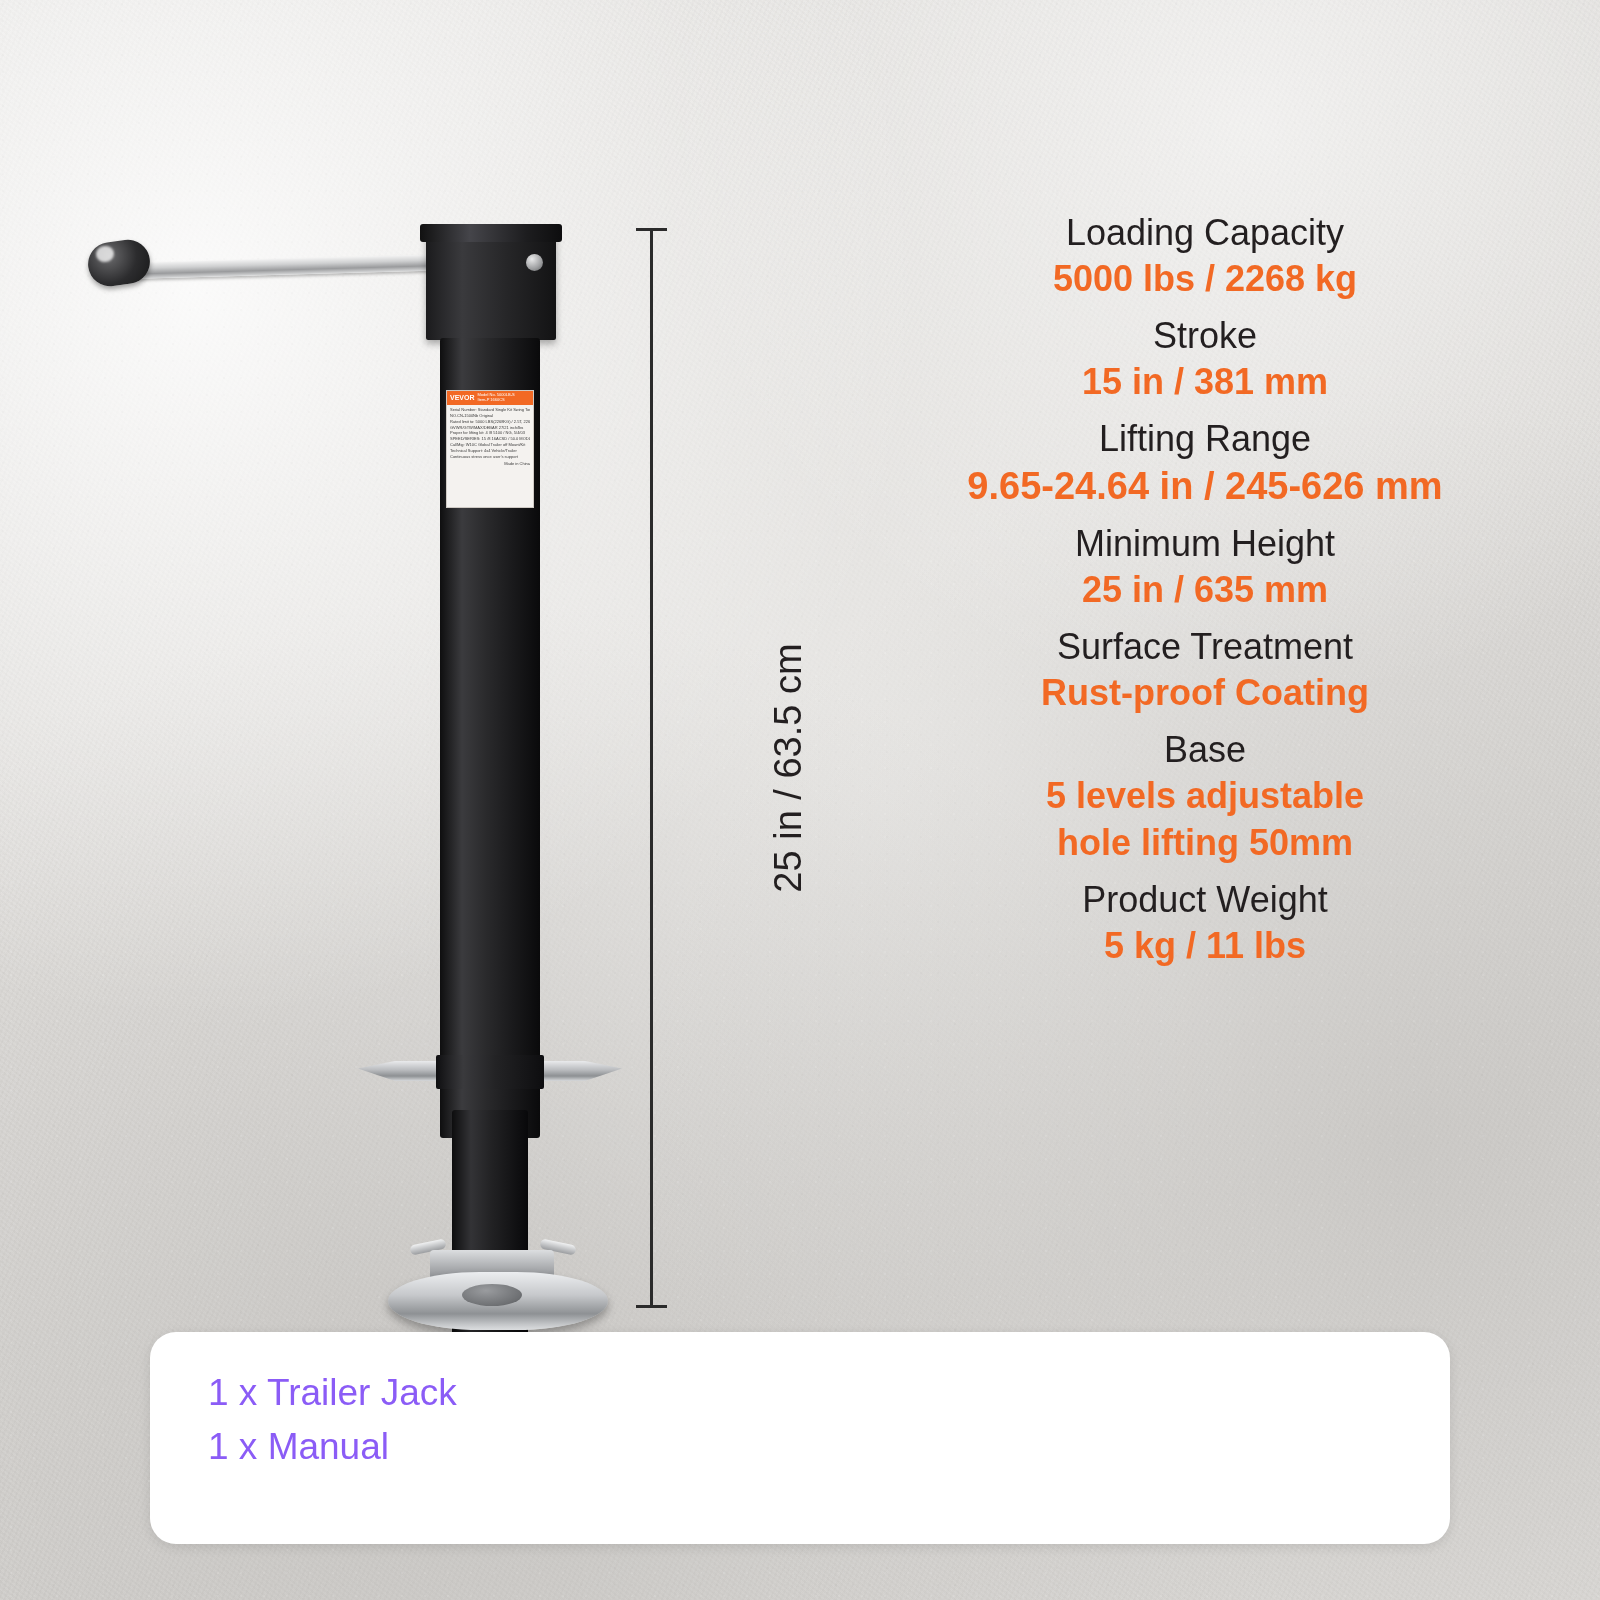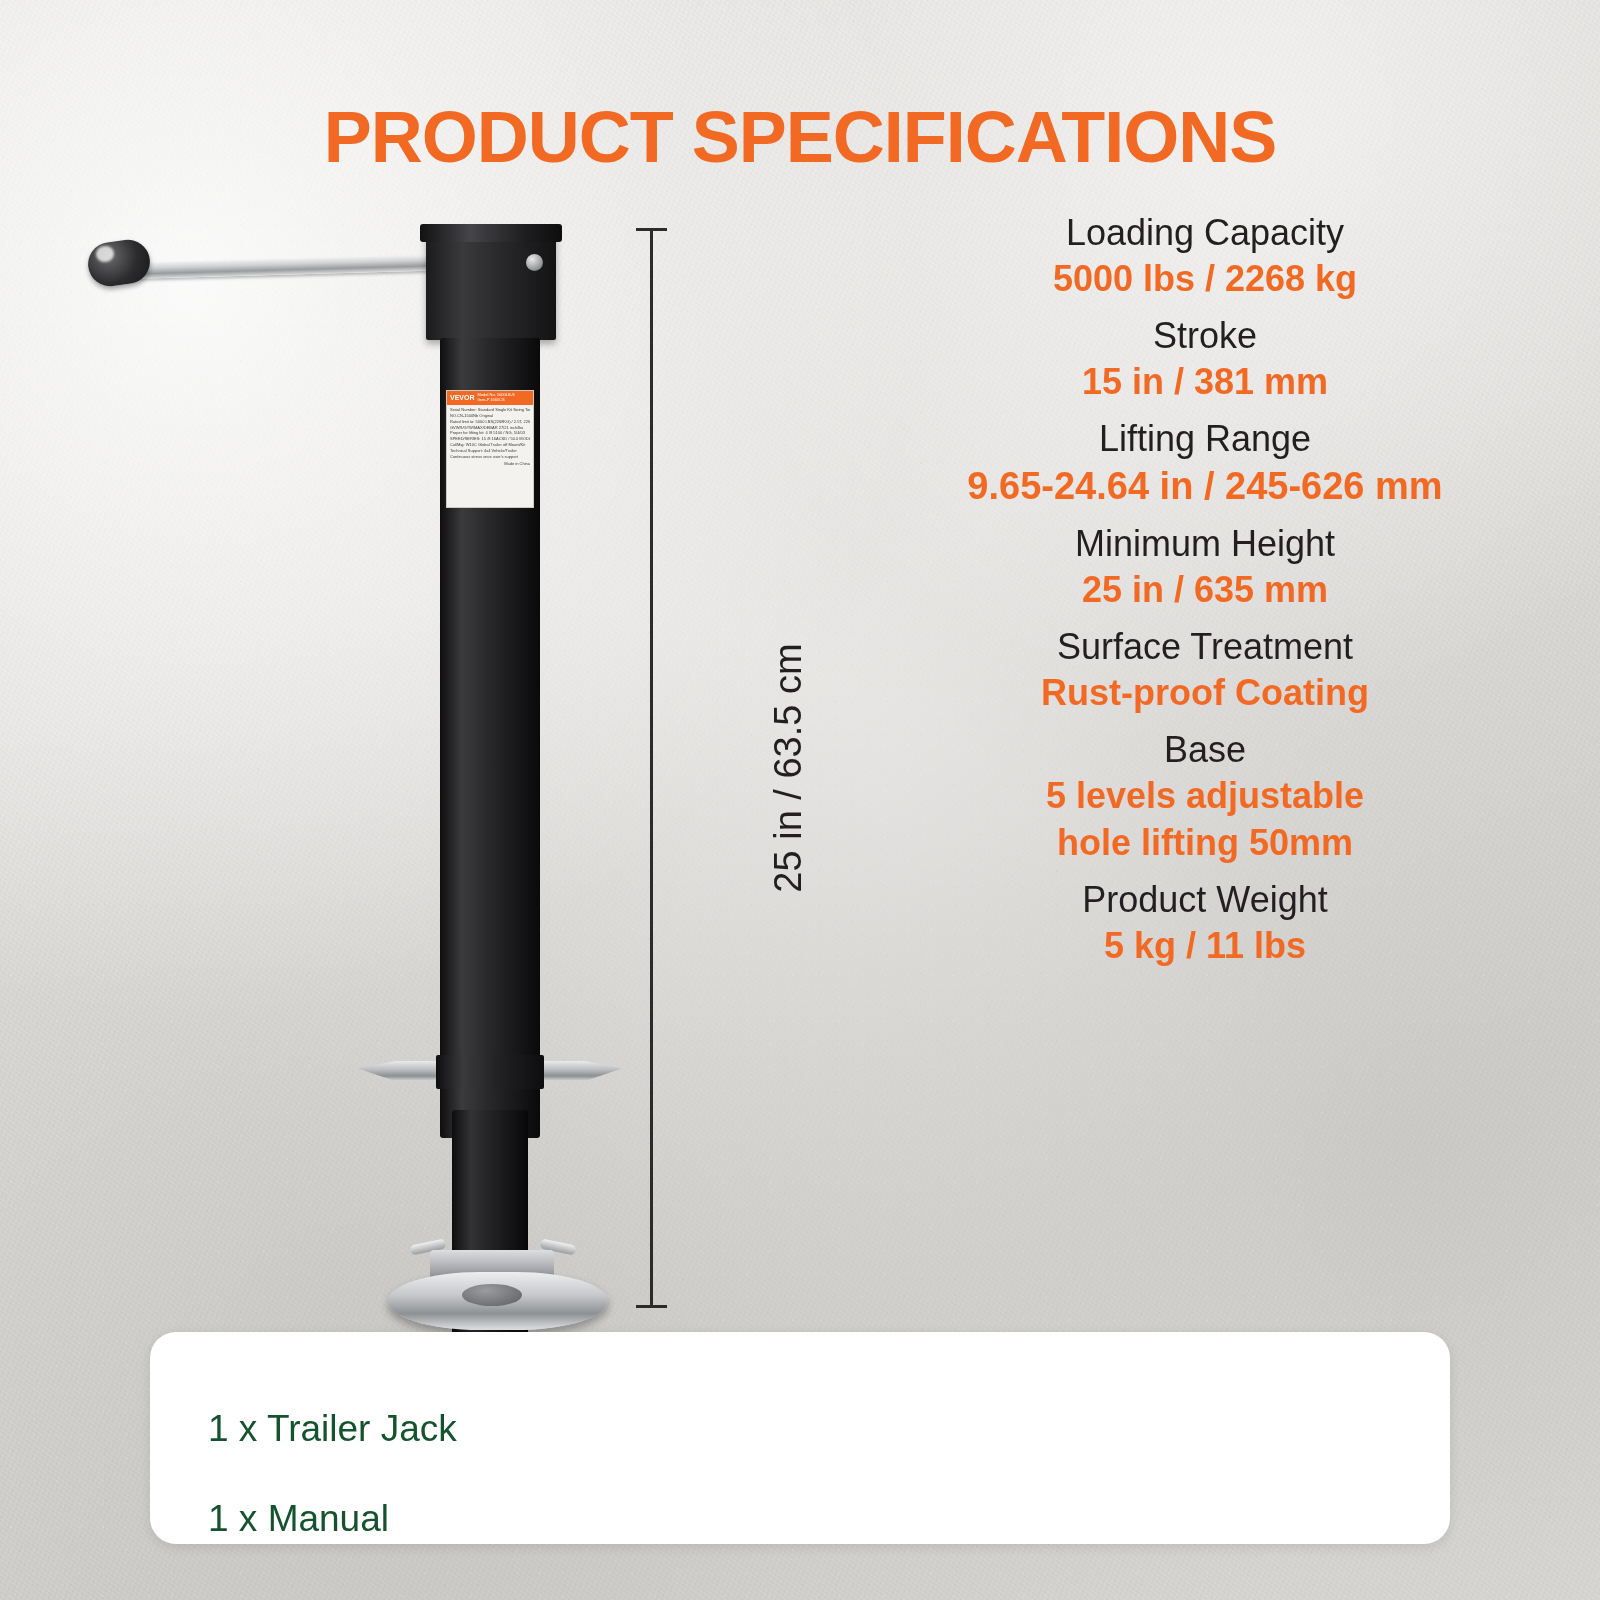--- a/index.html
+++ b/index.html
@@ -225,33 +225,31 @@
     top: 1332px;
     width: 1300px;
     height: 212px;
     background: #ffffff;
     border-radius: 26px;
     box-shadow: 0 3px 12px rgba(0,0,0,.10);
     padding: 34px 0 0 58px;
   }
   .pkg-line {
     font-size: 37px;
-    color: #14532d;
+    color: #8b5cf6;
     line-height: 1.46;
     white-space: nowrap;
-    margin-top: 36px;
   }
 </style>
 </head>
 <body>
 
 <div id="page">
   <div id="grain"></div>
 
-  <div id="title">PRODUCT SPECIFICATIONS</div>
 
   <div id="product">
     <div id="handle-bar"></div>
     <div id="handle-knob"></div>
     <div id="handle-knob-hi"></div>
 
     <div id="top-box"></div>
     <div id="top-box-rim"></div>
     <div id="top-box-bolt"></div>
 

